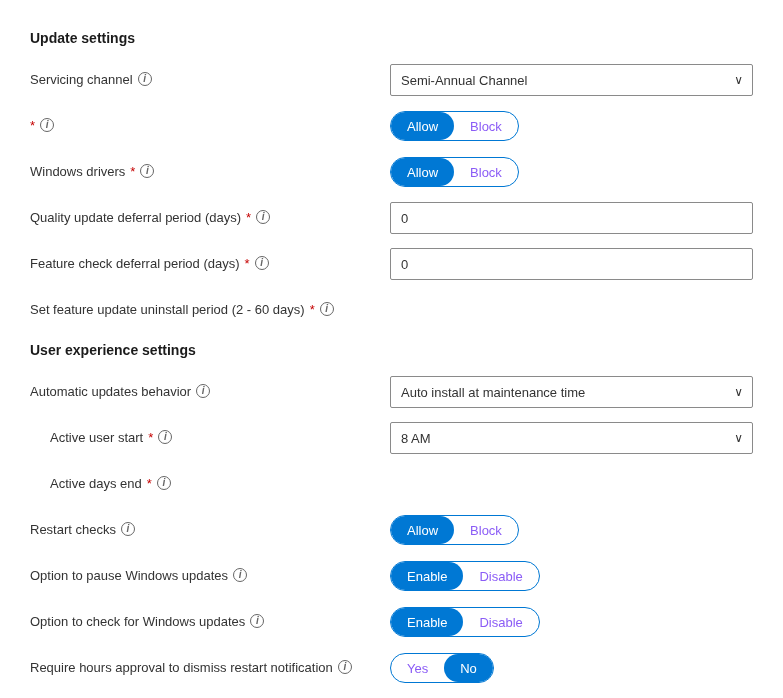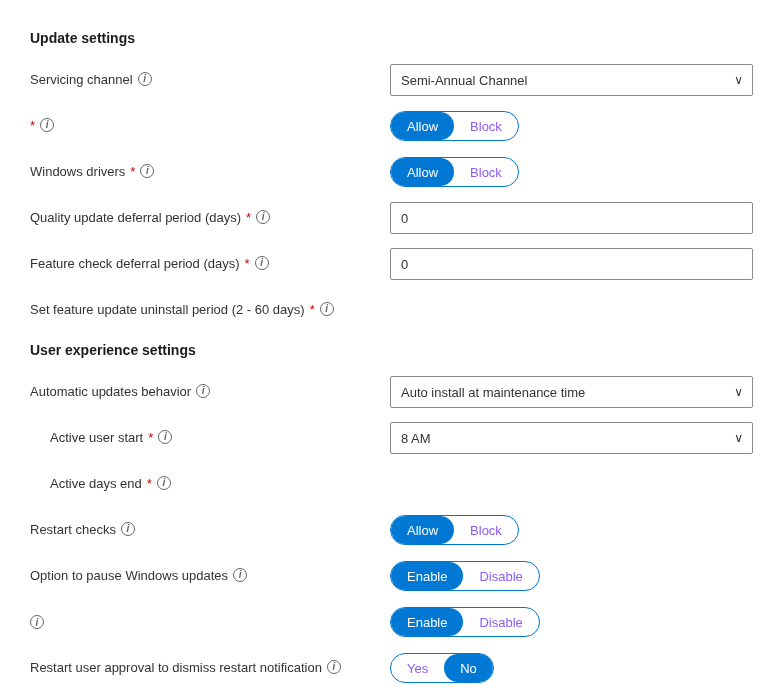--- a/index.html
+++ b/index.html
@@ -290,33 +290,34 @@
     <div class="form-control">
       <div class="toggle-group">
         <button class="toggle-btn active">Enable</button>
         <button class="toggle-btn">Disable</button>
       </div>
     </div>
   </div>
 
   <div class="form-row">
     <div class="form-label">
+      <span>Option to check for Windows updates</span>
       <span class="info-icon">i</span>
     </div>
     <div class="form-control">
       <div class="toggle-group">
         <button class="toggle-btn active">Enable</button>
         <button class="toggle-btn">Disable</button>
       </div>
     </div>
   </div>
 
   <div class="form-row">
     <div class="form-label">
-      <span>Restart user approval to dismiss restart notification</span>
+      <span>Require hours approval to dismiss restart notification</span>
       <span class="info-icon">i</span>
     </div>
     <div class="form-control">
       <div class="toggle-group">
         <button class="toggle-btn">Yes</button>
         <button class="toggle-btn active">No</button>
       </div>
     </div>
   </div>
 

